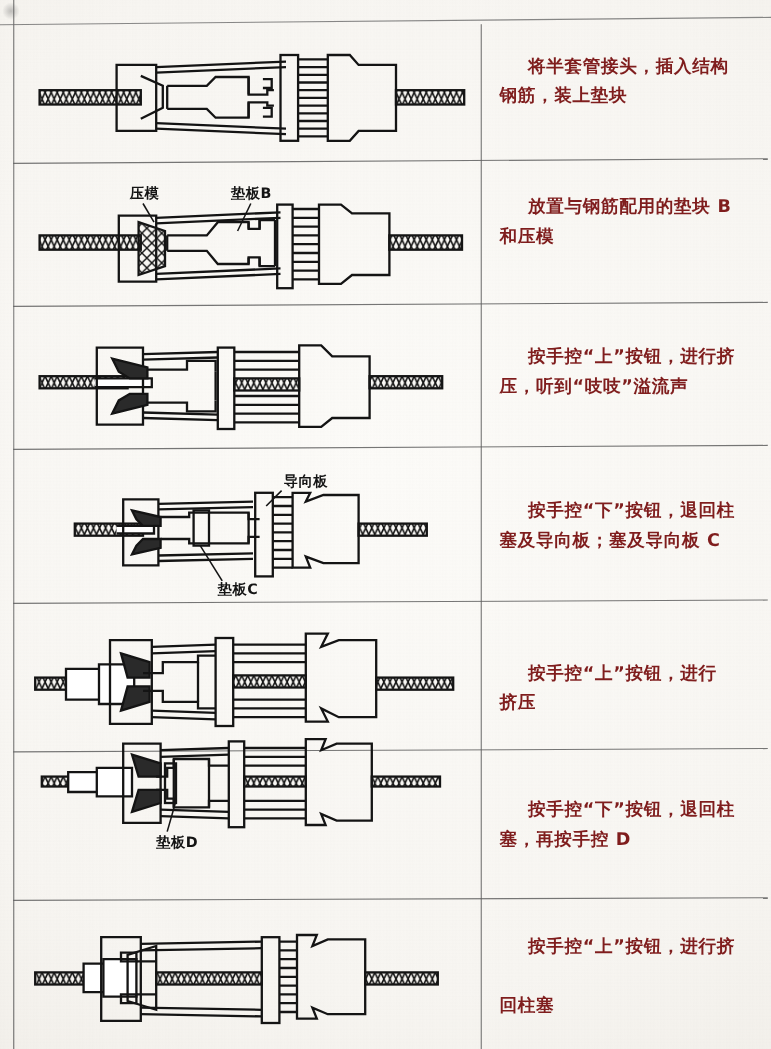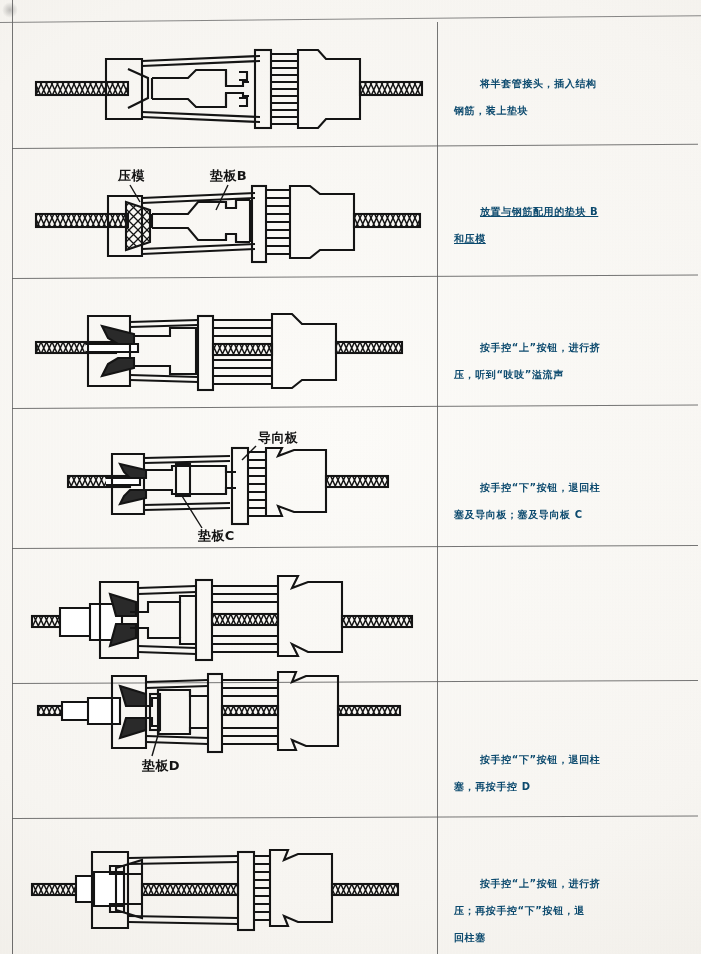--- a/index.html
+++ b/index.html
@@ -40,24 +40,23 @@
   #table{position:absolute;left:12px;top:22px;width:686px;height:932px;}
   .rowline{
     position:absolute;left:0;height:1.2px;background:#5e5e5e;opacity:.85;
   }
   .vrule{
     position:absolute;top:0;width:1.3px;background:#5e5e5e;opacity:.85;
   }
   .cell-text{
     position:absolute;
     font-family:"DejaVu Sans","Liberation Sans",sans-serif;
-    font-size:10px;line-height:27px;color:#0c4a6e;
+    font-size:16px;line-height:27px;color:#7f1d1d;
     font-weight:700;letter-spacing:.6px;
     text-align:justify;
-    margin-top:24px;
   }
   .cell-text .indent{display:inline-block;width:26px;}
 
   .fig{position:absolute;text-align:right;}
   svg{display:block;overflow:visible;}
   .lbl{
     font-family:"DejaVu Sans","Liberation Sans",sans-serif;
     font-size:13px;font-weight:700;fill:#141414;letter-spacing:.4px;
   }
 </style>
@@ -150,21 +149,21 @@
 
         <rect x="222" y="28" width="14" height="76"></rect>
 
         <path d="M236 32 L260 32 M236 40 L260 40 M236 48 L260 48 M236 56 L260 56 M236 64 L260 64 M236 72 L260 72 M236 80 L260 80 M236 88 L260 88 M236 96 L260 96"></path>
 
         <path d="M260 28 L280 28 L290 36 L324 36 L324 92 L290 92 L280 100 L260 100 Z"></path>
         <rect x="324" y="56" width="66" height="13" fill="url(#rebarP)"></rect>
       </g>
     </svg>
   </div>
-  <div class="cell-text" style="left:442px;top:152px;width:238px;text-decoration:underline;">
+  <div class="cell-text" style="left:442px;top:152px;width:238px;">
     <span class="indent"></span><span>放置与钢筋配用的垫块 B</span><br>
     <span>和压模</span>
   </div>
 
   <div class="fig" style="left:18px;top:272px;">
     <svg width="400" height="110" viewBox="0 0 400 110">
       <g stroke="#141414" stroke-width="2.1" fill="none">
         <rect x="6" y="48" width="80" height="11" fill="url(#rebarP)"></rect>
         <path d="M56 50 L108 50 L108 58 L56 58" fill="#fff"></path>
 
@@ -248,20 +247,24 @@
         <path d="M150 42 L150 78"></path>
 
         <rect x="166" y="20" width="16" height="80"></rect>
         <path d="M182 26 L248 26 M182 34 L248 34 M182 42 L248 42 M182 76 L248 76 M182 84 L248 84 M182 92 L248 92"></path>
         <rect x="182" y="54" width="66" height="11" fill="url(#rebarP)"></rect>
 
         <path d="M248 16 L268 16 L262 28 L278 22 L312 22 L312 92 L278 92 L262 84 L268 96 L248 96 Z"></path>
         <rect x="312" y="56" width="70" height="11" fill="url(#rebarP)"></rect>
       </g>
     </svg>
+  </div>
+  <div class="cell-text" style="left:442px;top:576px;width:238px;">
+    <span class="indent"></span><span>按手控“上”按钮，进行</span><br>
+    <span>挤压</span>
   </div>
 
   <div class="fig" style="left:18px;top:636px;">
     <svg width="400" height="122" viewBox="0 0 400 122">
       <g stroke="#141414" stroke-width="2.1" fill="none">
         <text class="lbl" x="112" y="112" stroke="none" fill="#141414">垫板D</text>
         <path d="M122 98 L130 70" stroke-width="1.4"></path>
         <rect x="8" y="48" width="26" height="9" fill="url(#rebarP)"></rect>
         <path d="M32 44 L62 44 L62 62 L32 62 Z" fill="#fff"></path>
         <path d="M58 40 L90 40 L90 66 L58 66 Z" fill="#fff"></path>
@@ -311,17 +314,17 @@
         <rect x="208" y="22" width="16" height="78"></rect>
         <path d="M224 26 L240 26 M224 34 L240 34 M224 42 L240 42 M224 50 L240 50 M224 58 L240 58 M224 66 L240 66 M224 74 L240 74 M224 82 L240 82 M224 90 L240 90"></path>
 
         <path d="M240 20 L258 20 L254 30 L268 24 L302 24 L302 92 L268 92 L254 86 L258 96 L240 96 Z"></path>
         <rect x="302" y="54" width="66" height="11" fill="url(#rebarP)"></rect>
       </g>
     </svg>
   </div>
   <div class="cell-text" style="left:442px;top:824px;width:238px;">
     <span class="indent"></span><span>按手控“上”按钮，进行挤</span><br>
-    <span>压；再按手控“下”按钮，退</span><br>
+    <br>
     <span>回柱塞</span>
   </div>
 
 </div>
 
 </body></html>

